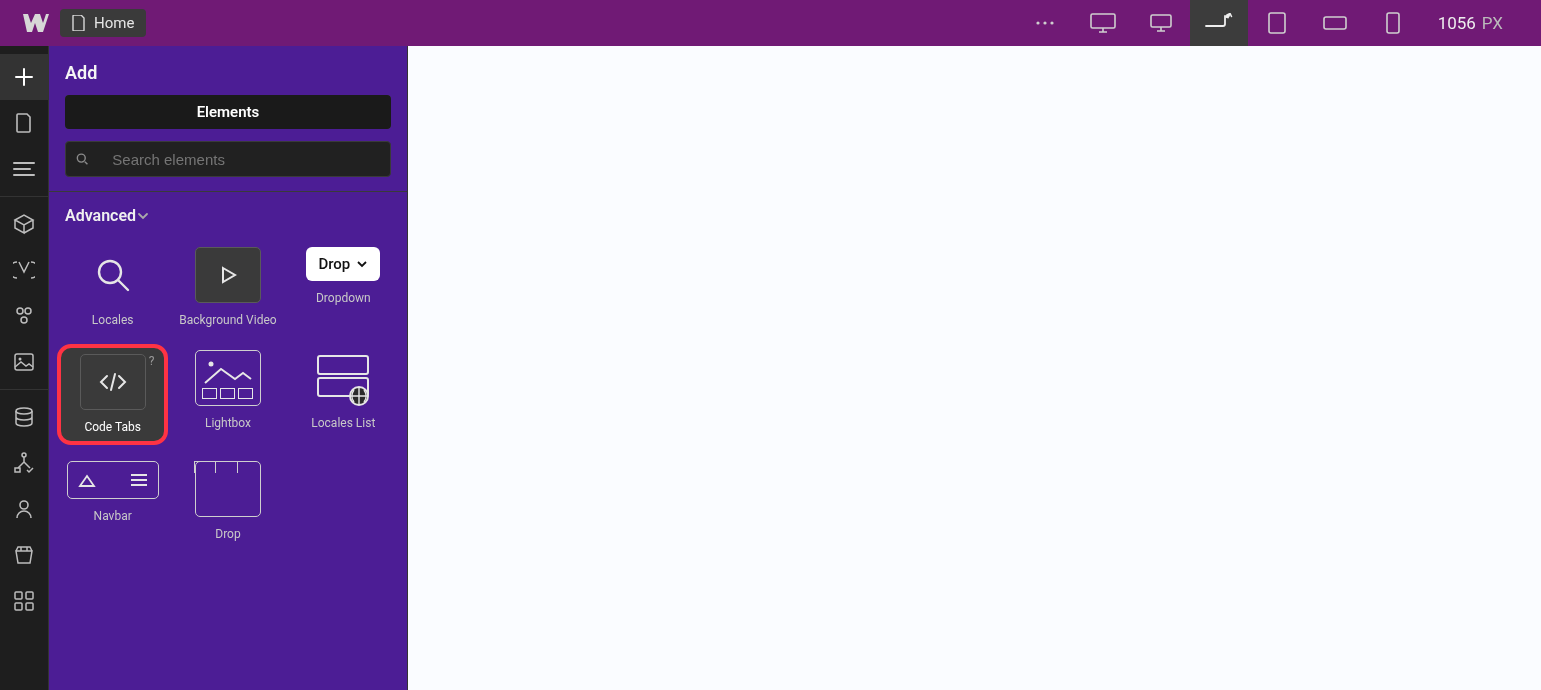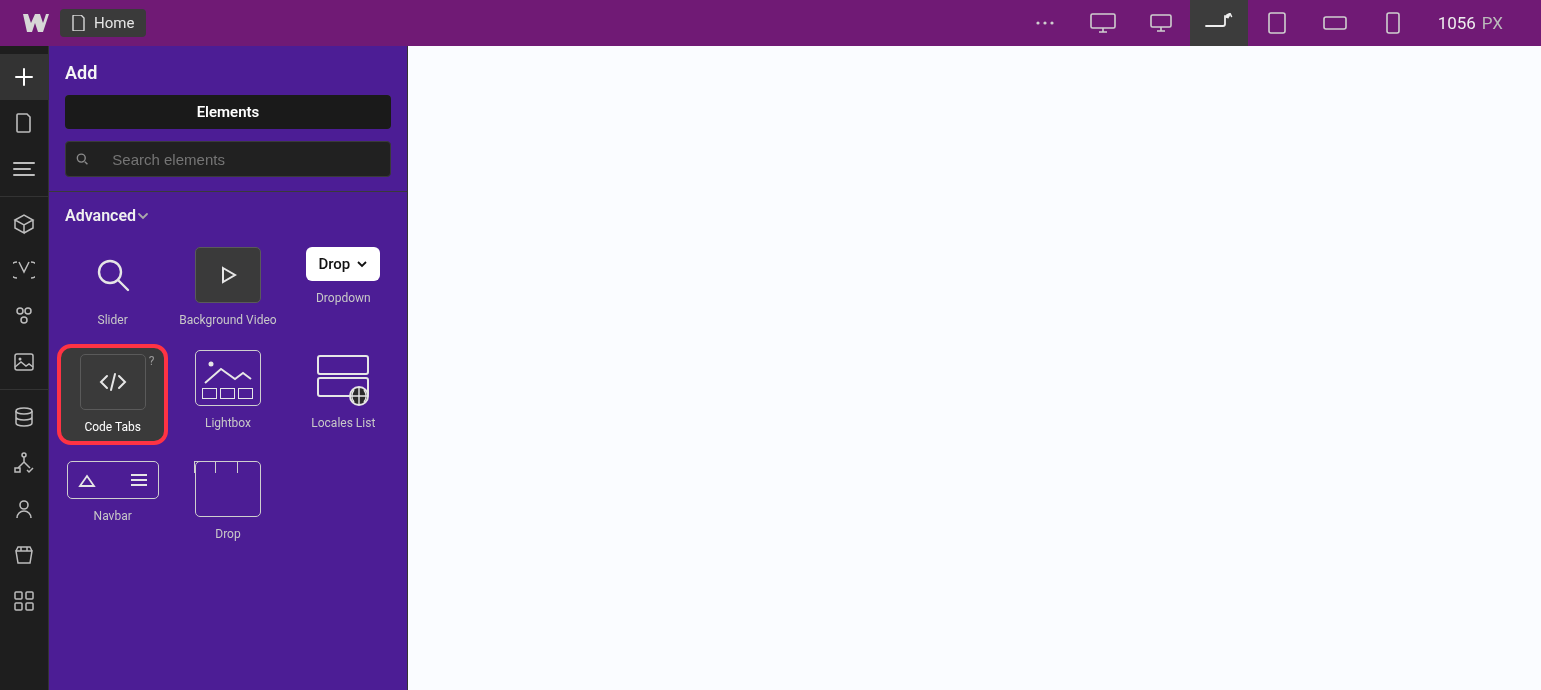--- a/index.html
+++ b/index.html
@@ -299,21 +299,21 @@
 
     <div class="grid">
 
       <div class="cell">
         <div class="thumb noborder">
           <svg width="38" height="38" viewBox="0 0 38 38">
               <circle cx="16" cy="16" r="11" fill="none" stroke="#e6e6e6" stroke-width="2.4"></circle>
               <path d="M25 25 l9 9" stroke="#e6e6e6" stroke-width="2.4" stroke-linecap="round"></path>
             </svg>
         </div>
-        <div class="label">Slider</div>
+        <div class="label">Locales</div>
       </div>
 
       <div class="cell">
         <div class="thumb filled">
           <svg width="22" height="22" viewBox="0 0 22 22">
               <path d="M6 4 l12 7 l-12 7 z" fill="none" stroke="#e6e6e6" stroke-width="2"></path>
             </svg>
         </div>
         <div class="label">Background Video</div>
       </div>

